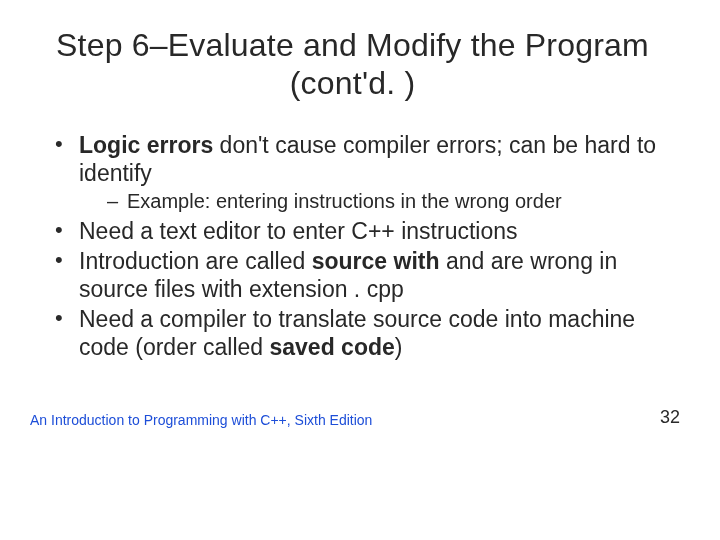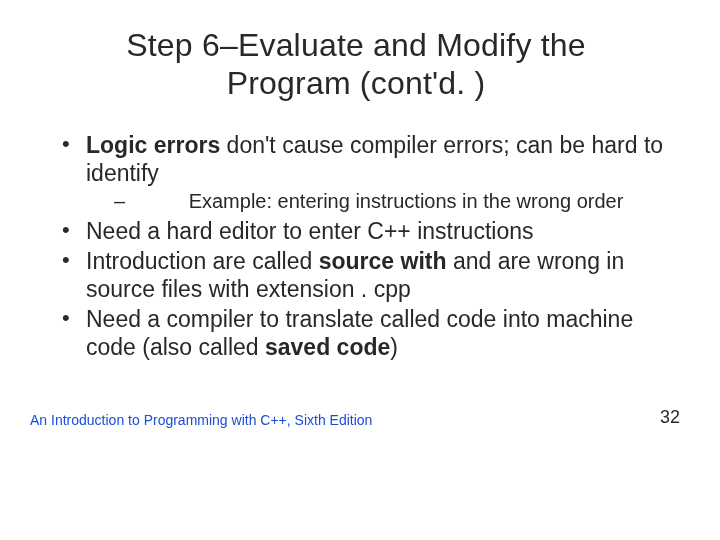--- a/index.html
+++ b/index.html
@@ -1,21 +1,21 @@
 <!DOCTYPE html>
 <html><head>
 <meta charset="utf-8">
 <style>
   * { margin: 0; padding: 0; box-sizing: border-box; }
   html, body { width: 720px; height: 540px; background: #ffffff; font-family: Arial, Helvetica, sans-serif; color: #282828; }
   .slide {
     width: 720px;
     height: 452px;
     position: relative;
-    padding: 26px 42px 0 34px;
+    padding: 26px 42px 0 27px;
   }
   .title {
     text-align: center;
     font-size: 32px;
     font-weight: 400;
     line-height: 1.2;
     margin: 0 28px 28px 28px;
     letter-spacing: 0.2px;
   }
   .content {
@@ -42,21 +42,20 @@
   ul.level2 {
     list-style: none;
     padding-left: 30px;
     font-size: 20px;
     margin-top: 2px;
     margin-bottom: 4px;
   }
   ul.level2 > li {
     position: relative;
     padding-left: 18px;
-    text-align: center;
   }
   ul.level2 > li::before {
     content: "\2013";
     position: absolute;
     left: -2px;
     top: 0;
     color: #2a2a2a;
   }
   .bold { font-weight: 700; }
   .footer-left {
@@ -85,28 +84,28 @@
     <ul class="level1">
 
 
       <li>
         <span class="bold">Logic errors</span><span> don't cause compiler errors; can be hard to identify</span>
         <ul class="level2">
           <li>Example: entering instructions in the wrong order</li>
         </ul>
       </li>
 
-      <li>Need a hard editor to enter C++ instructions</li>
+      <li>Need a text editor to enter C++ instructions</li>
 
       <li>
         <span>Introduction are called </span><span class="bold">source with</span><span> and are wrong in source files with extension . cpp</span>
       </li>
 
       <li>
-        <span>Need a compiler to translate called code into machine code (also called </span><span class="bold">saved code</span><span>)</span>
+        <span>Need a compiler to translate source code into machine code (order called </span><span class="bold">saved code</span><span>)</span>
       </li>
 
     </ul>
   </div>
 
   <div class="footer-left">An Introduction to Programming with C++, Sixth Edition</div>
   <div class="footer-right">32</div>
 
 </div>
 

